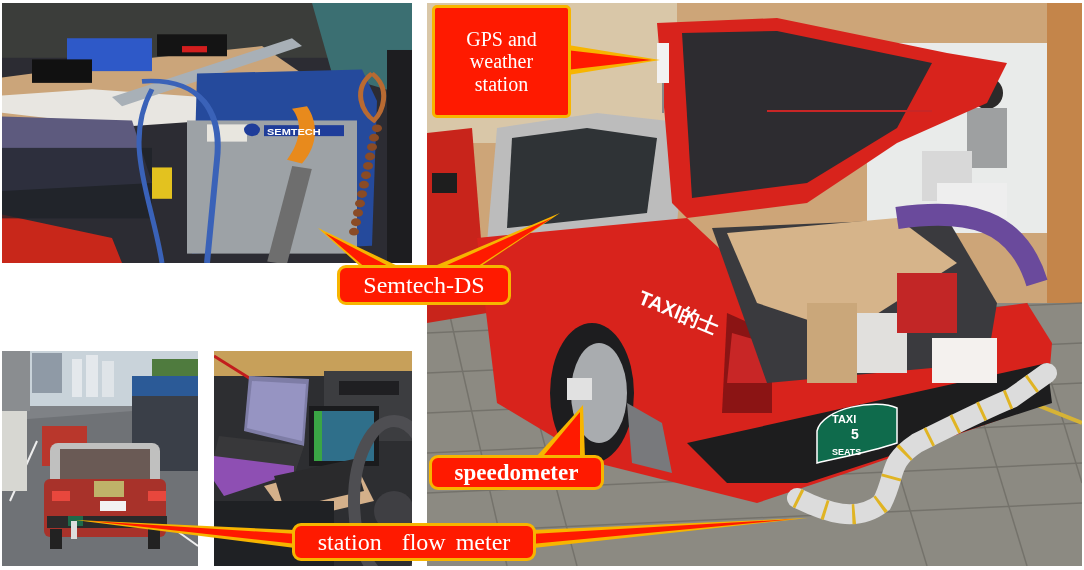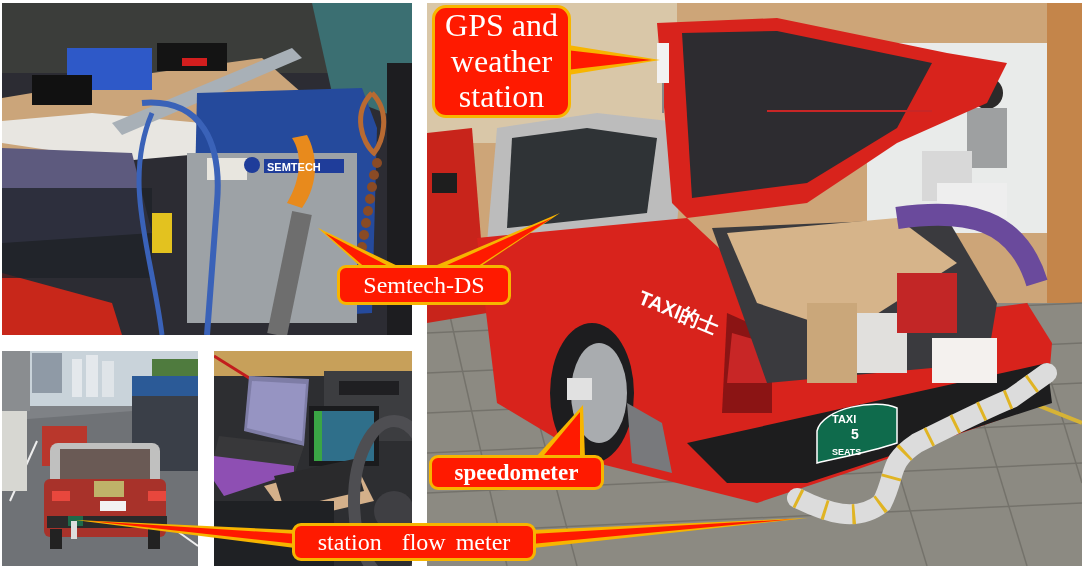--- a/index.html
+++ b/index.html
@@ -2,41 +2,41 @@
 <html><head>
 <meta charset="utf-8">
 <style>
   * { box-sizing: border-box; margin: 0; padding: 0; }
   html, body { width: 1084px; height: 570px; background: #ffffff; overflow: hidden; }
   body { position: relative; font-family: "Liberation Serif", "DejaVu Serif", serif; }
 
   .panel { position: absolute; overflow: hidden; }
   .panel svg.scene { position: absolute; left: 0; top: 0; width: 100%; height: 100%; }
 
-  #panel-equipment { left: 2px; top: 3px; width: 410px; height: 332px; background: #5eead4; }
+  #panel-equipment { left: 2px; top: 3px; width: 410px; height: 260px; background: #5eead4; }
   #panel-traffic { left: 2px; top: 351px; width: 196px; height: 215px; background: #8e9296; }
   #panel-laptops { left: 214px; top: 351px; width: 198px; height: 215px; background: #2b2b2e; }
   #panel-taxi { left: 427px; top: 3px; width: 655px; height: 563px; background: #c9a070; }
 
   .overlay { position: absolute; left: 0; top: 0; width: 1084px; height: 570px; pointer-events: none; }
 
   .callout {
     position: absolute;
     background: #ff1a00;
     border: 3px solid #f7b500;
     color: #ffffff;
     text-align: center;
     border-radius: 9px;
     font-family: "Liberation Serif", "DejaVu Serif", serif;
     white-space: nowrap;
     line-height: 1.12;
     display: flex; align-items: center; justify-content: center;
     pointer-events: auto;
   }
-  #callout-gps { left: 432px; top: 5px; width: 139px; height: 113px; font-size: 32px; white-space: normal; padding: 2px 6px; border-radius: 14px; }
+  #callout-gps { left: 432px; top: 5px; width: 139px; height: 113px; font-size: 20px; white-space: normal; padding: 2px 6px; border-radius: 5px; }
   #callout-semtech { left: 337px; top: 265px; width: 174px; height: 40px; font-size: 24px; }
   #callout-speedometer { left: 429px; top: 455px; width: 175px; height: 35px; font-size: 23px; font-weight: bold; }
   #callout-exhaust { left: 292px; top: 523px; width: 244px; height: 38px; font-size: 24px; word-spacing: 4px; }
 </style>
 </head>
 <body>
 
 <div class="panel" id="panel-equipment">
   <svg class="scene" viewBox="0 0 410 332" preserveAspectRatio="none">
     <rect x="0" y="0" width="410" height="332" fill="#2c2c33"></rect>

